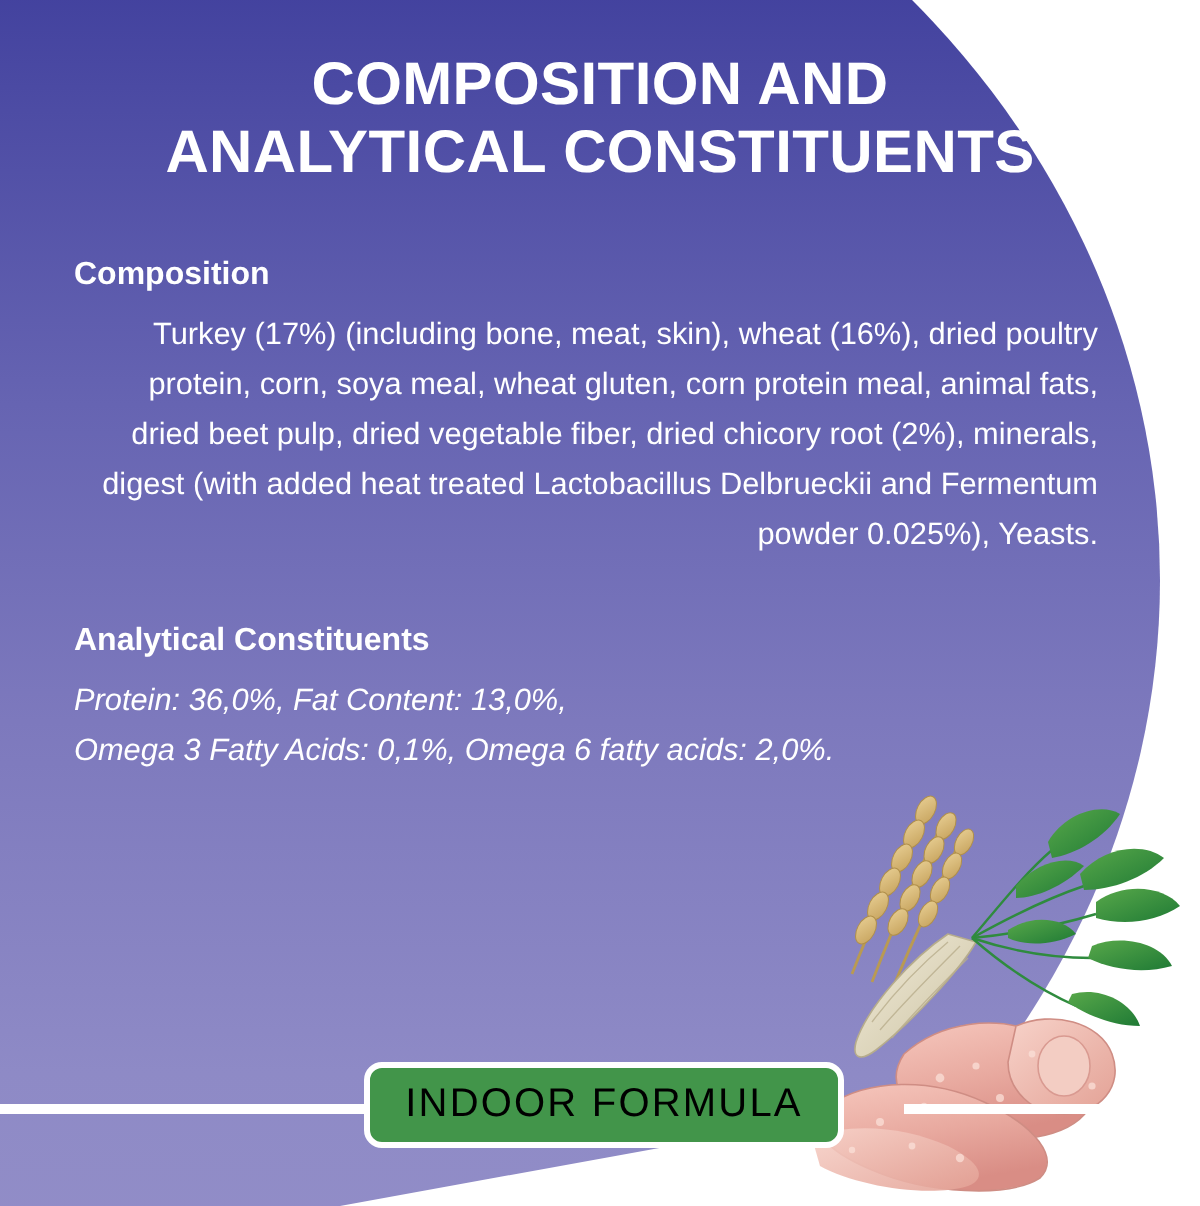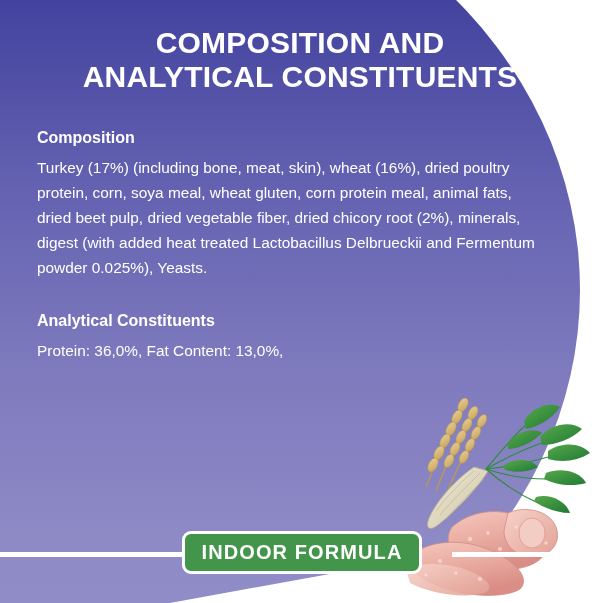--- a/index.html
+++ b/index.html
@@ -98,29 +98,31 @@
     font-size: 16px;
     font-weight: bold;
     margin: 0 0 9px 0;
     line-height: 1.2;
   }
   .section-body {
     color: #ffffff;
     font-size: 15.4px;
     line-height: 1.62;
     margin: 0;
+    text-align: right;
   }
   .section-gap {
     height: 30px;
   }
   .ac-line {
     color: #ffffff;
     font-size: 15.4px;
     line-height: 1.62;
     white-space: nowrap;
+    font-style: italic;
   }
 
   
   .food {
     position: absolute;
     right: 0;
     bottom: 0;
     width: 200px;
     height: 210px;
     pointer-events: none;
@@ -145,23 +147,23 @@
     background: #42954a;
     border: 3px solid #ffffff;
     border-radius: 9px;
     box-sizing: border-box;
     display: flex;
     align-items: center;
     justify-content: center;
     z-index: 5;
   }
   .badge-label {
-    color: #ffffff;
+    color: #000000;
     font-size: 20px;
-    font-weight: bold;
+    font-weight: normal;
     letter-spacing: 1.1px;
     white-space: nowrap;
   }
 </style>
 </head>
 <body>
 
 <div id="page">
 
   <div class="bg-left-fill"></div>
@@ -176,20 +178,21 @@
   <div class="content">
 
     <h2 class="section-heading">Composition</h2>
     <p class="section-body">Turkey (17%) (including bone, meat, skin), wheat (16%), dried poultry protein, corn, soya meal, wheat gluten, corn protein meal, animal fats, dried beet pulp, dried vegetable fiber, dried chicory root (2%), minerals, digest (with added heat treated Lactobacillus Delbrueckii and Fermentum powder 0.025%), Yeasts.</p>
 
     <div class="section-gap"></div>
 
     <h2 class="section-heading">Analytical Constituents</h2>
     <div>
       <div class="ac-line">Protein: 36,0%, Fat Content: 13,0%,</div>
+      <div class="ac-line">Omega 3 Fatty Acids: 0,1%, Omega 6 fatty acids: 2,0%.</div>
     </div>
   </div>
 
   <svg class="food" viewBox="0 0 200 210" aria-hidden="true">
     <defs>
       <linearGradient id="wheatG" x1="0" y1="0" x2="1" y2="1">
         <stop offset="0%" stop-color="#e8cf94"></stop>
         <stop offset="100%" stop-color="#c6a25c"></stop>
       </linearGradient>
       <linearGradient id="parsnipG" x1="0" y1="0" x2="1" y2="1">

